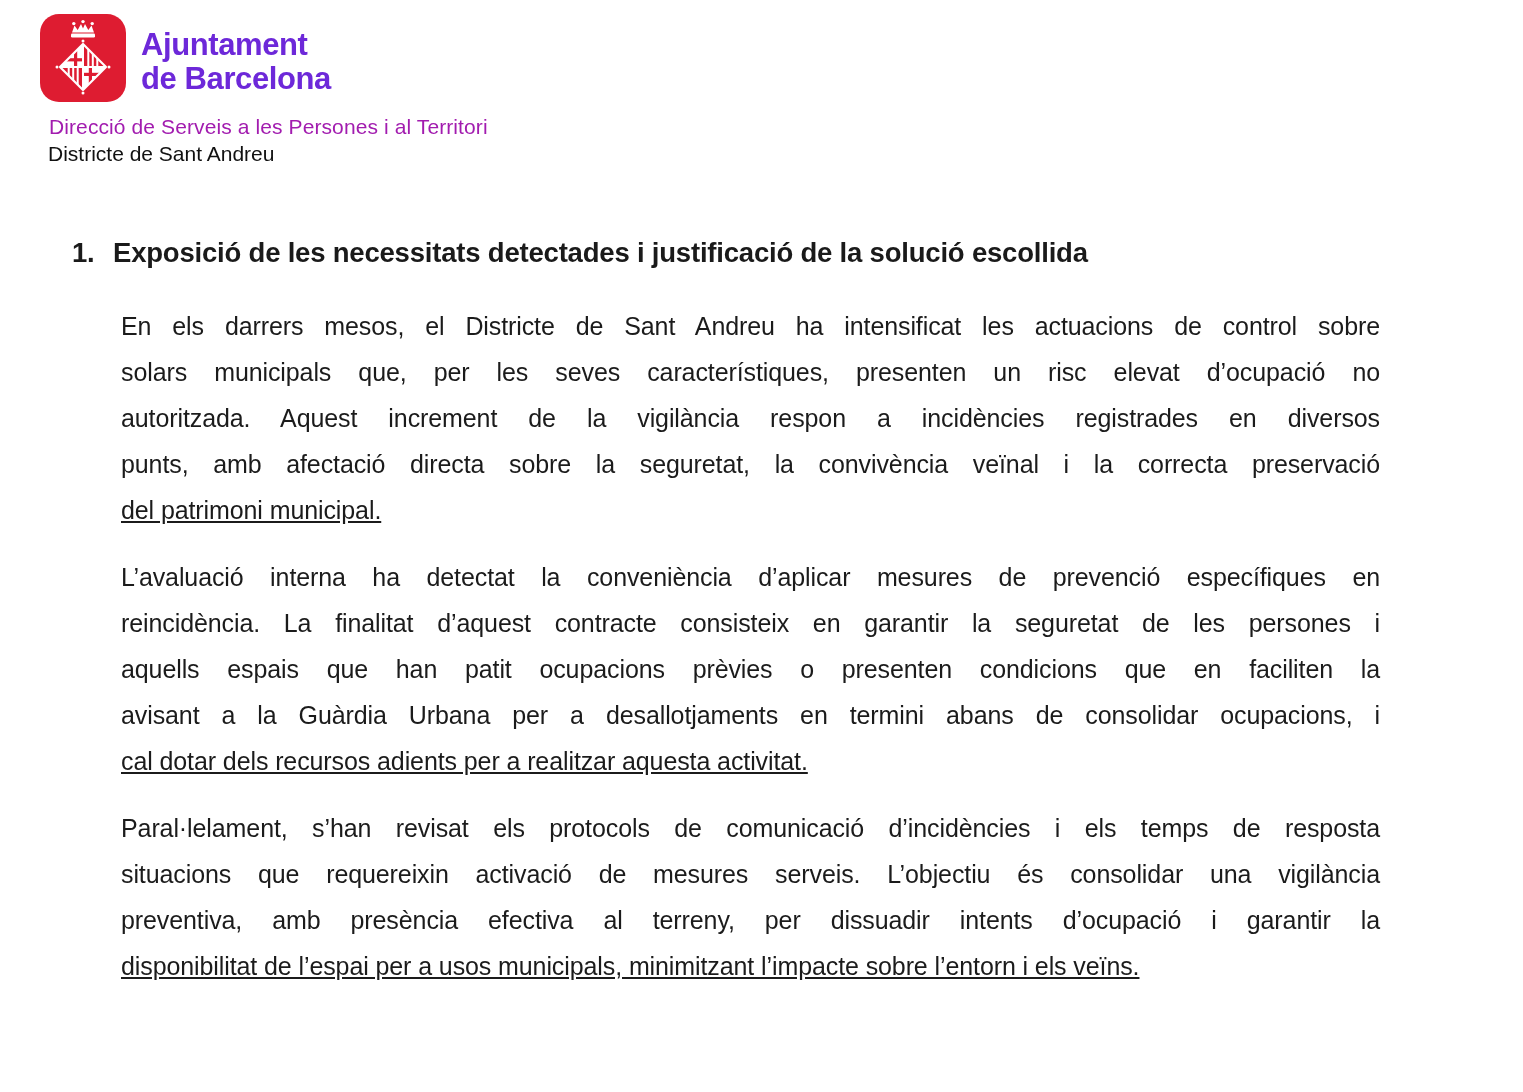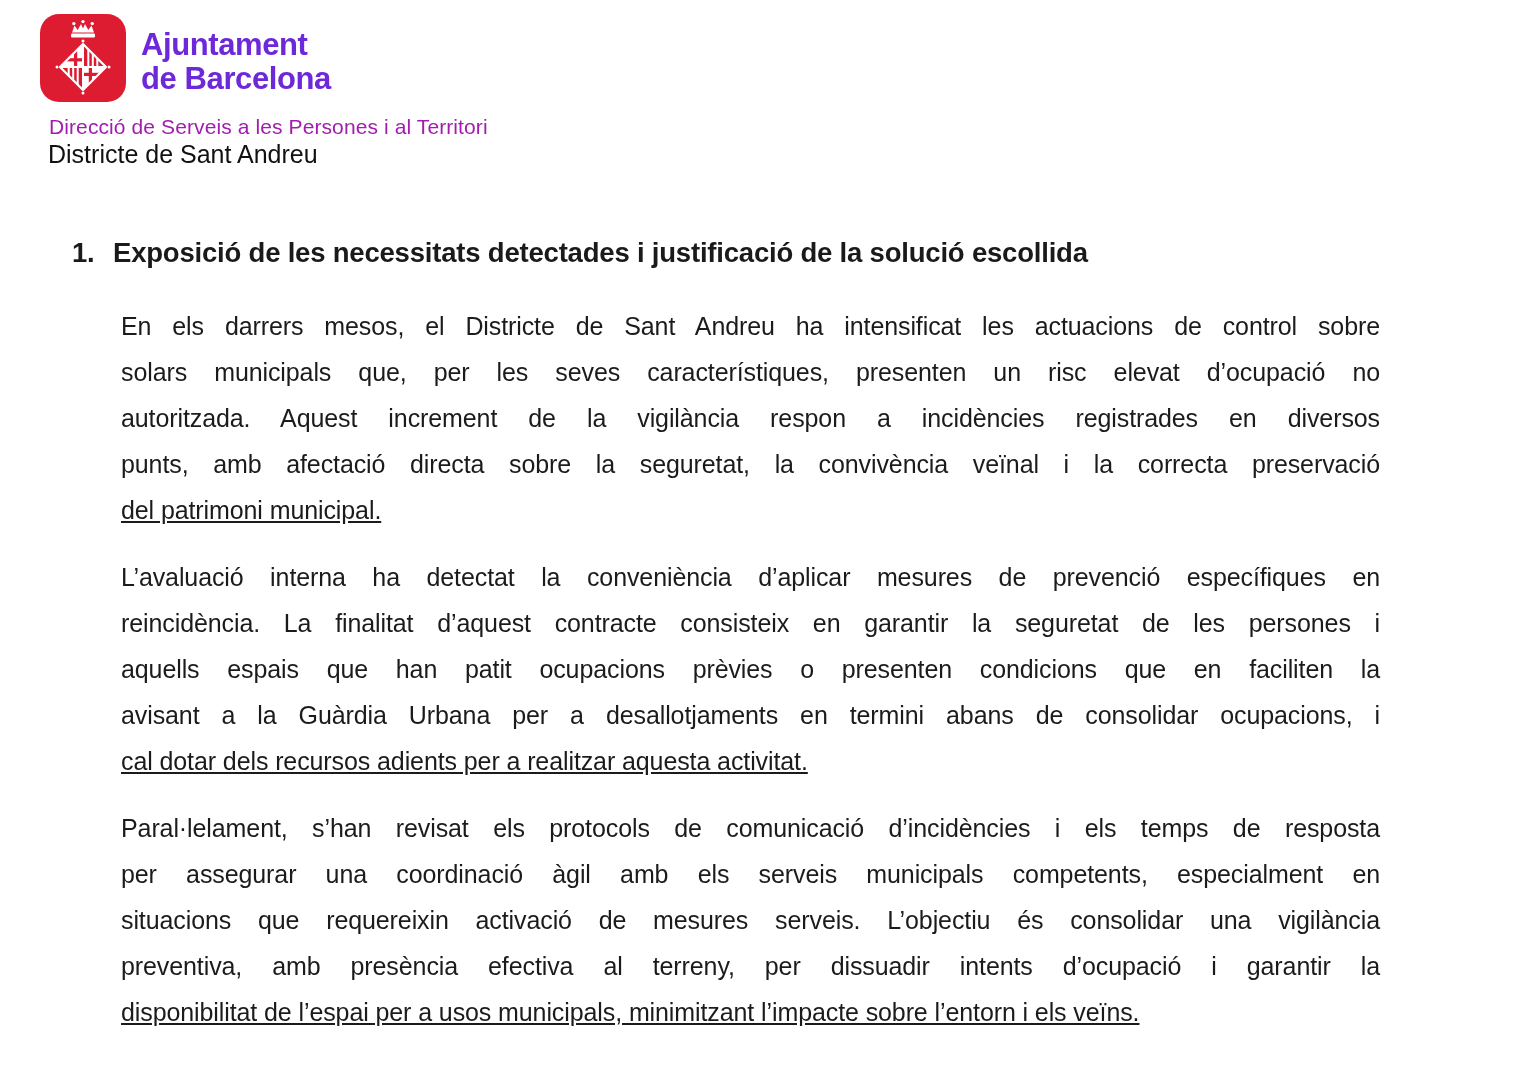--- a/index.html
+++ b/index.html
@@ -41,21 +41,21 @@
     top: 114px;
     font-size: 21px;
     line-height: 26px;
     color: #a21caf;
     letter-spacing: 0.1px;
   }
   .district-line {
     position: absolute;
     left: 48px;
     top: 142px;
-    font-size: 25px;
+    font-size: 21px;
     line-height: 24px;
     color: #111111;
   }
 
   
   .content {
     position: absolute;
     left: 72px;
     top: 237px;
     width: 1316px; 
@@ -174,21 +174,20 @@
         </div>
       <div class="para">
           <div class="line">L’avaluació interna ha detectat la conveniència d’aplicar mesures de prevenció específiques en</div>
           <div class="line">reincidència. La finalitat d’aquest contracte consisteix en garantir la seguretat de les persones i</div>
           <div class="line">aquells espais que han patit ocupacions prèvies o presenten condicions que en faciliten la</div>
           <div class="line">avisant a la Guàrdia Urbana per a desallotjaments en termini abans de consolidar ocupacions, i</div>
           <div class="line">cal dotar dels recursos adients per a realitzar aquesta activitat.</div>
         </div>
       <div class="para">
           <div class="line">Paral·lelament, s’han revisat els protocols de comunicació d’incidències i els temps de resposta</div>
-          <div class="line">per assegurar una coordinació àgil amb els serveis municipals competents, especialment en</div>
           <div class="line">situacions que requereixin activació de mesures serveis. L’objectiu és consolidar una vigilància</div>
           <div class="line">preventiva, amb presència efectiva al terreny, per dissuadir intents d’ocupació i garantir la</div>
           <div class="line">disponibilitat de l’espai per a usos municipals, minimitzant l’impacte sobre l’entorn i els veïns.</div>
         </div>
     </div>
 
   </main>
 </div>
 
 </body></html>

